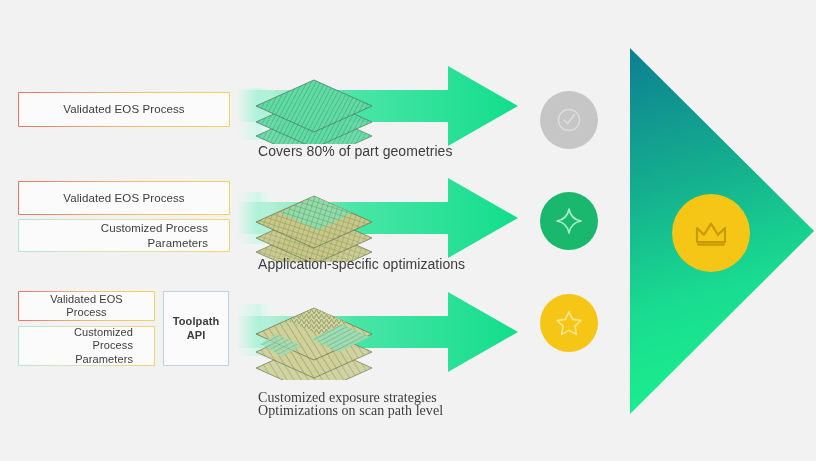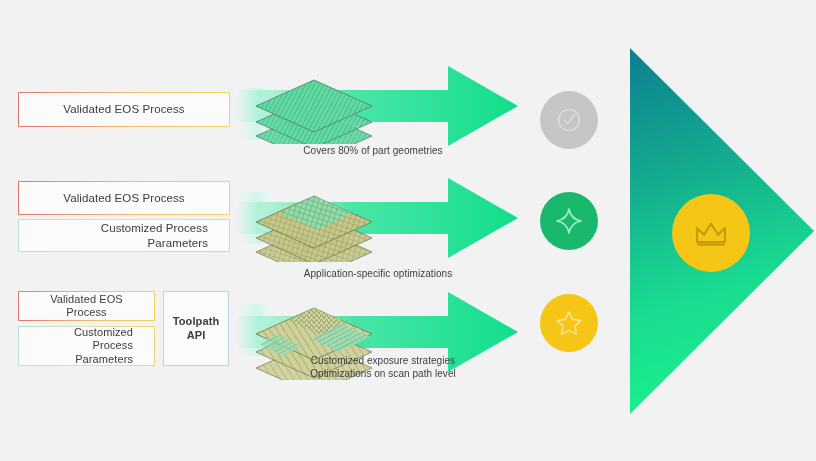--- a/index.html
+++ b/index.html
@@ -46,25 +46,24 @@
                      linear-gradient(180deg,#bcd3e4 0%,#bcd3e4 100%);
     background-origin:border-box;
     background-clip:padding-box,border-box;
     font-weight:bold;
   }
 
   
   .caption{
     position:absolute;
     color:#3d3d3d;
-    font-size:10px;
+    font-size:14px;
     line-height:12.6px;
     letter-spacing:.05px;
     white-space:pre-line;
-    text-align:center;
   }
 
   
   .layersvg{position:absolute;}
 
   
   .arrowsvg{position:absolute;}
 
   
   .badge{
@@ -191,21 +190,21 @@
 
   <svg class="layersvg" style="left:256px;top:182px;" width="122" height="80">
     <g stroke="#6d7a52" stroke-width="0.8">
       <polygon points="58,44 116,70 58,96 0,70" fill="url(#patCross)" opacity="0.9"></polygon>
       <polygon points="58,30 116,56 58,82 0,56" fill="url(#patCross)" opacity="0.92"></polygon>
       <polygon points="58,14 116,40 58,66 0,40" fill="url(#patCross)"></polygon>
       <polygon points="58,14 96,31 62,48 24,31" fill="url(#patCrossG)" opacity="0.85" stroke="none"></polygon>
     </g>
   </svg>
 
-  <div class="caption" style="left:258px;top:258px;width:240px;margin-top:10px;">Application-specific optimizations</div>
+  <div class="caption" style="left:258px;top:258px;width:240px;">Application-specific optimizations</div>
 
   <div class="badge green" style="left:540px;top:192px;">
     <svg width="32" height="32" viewBox="0 0 24 24">
       <path d="M12 3 C12.9 8.1 15.9 11.1 21 12 C15.9 12.9 12.9 15.9 12 21 C11.1 15.9 8.1 12.9 3 12 C8.1 11.1 11.1 8.1 12 3 Z" fill="none" stroke="#a9f0cd" stroke-width="1.2" stroke-linejoin="round"></path>
     </svg>
   </div>
 
   <div class="capbox grad-rs" style="left:18px;top:291px;width:137px;height:30px;font-size:11px;">
     <span>Validated EOS Process</span>
   </div>
@@ -230,21 +229,21 @@
     <g stroke="#6d7a52" stroke-width="0.8">
       <polygon points="60,48 118,74 60,100 2,74" fill="url(#patMixA)" opacity="0.9"></polygon>
       <polygon points="60,32 118,58 60,84 2,58" fill="url(#patMixA)" opacity="0.92"></polygon>
       <polygon points="60,14 118,40 60,66 2,40" fill="url(#patMixA)"></polygon>
       <polygon points="60,14 92,28 66,41 34,27" fill="url(#patMixC)" opacity="0.95" stroke="none"></polygon>
       <polygon points="88,30 116,43 84,58 58,45" fill="url(#patMixB)" opacity="0.9" stroke="none"></polygon>
       <polygon points="22,40 48,52 28,62 6,50" fill="url(#patMixB)" opacity="0.75" stroke="none"></polygon>
     </g>
   </svg>
 
-  <div class="caption" style="left:258px;top:355px;width:250px;">Customized exposure strategies
+  <div class="caption" style="left:258px;top:392px;width:250px;font-family:Liberation Serif, serif;">Customized exposure strategies
 Optimizations on scan path level</div>
 
   <div class="badge amber" style="left:540px;top:294px;">
     <svg width="32" height="32" viewBox="0 0 24 24">
       <path d="M12 3.6 L14.7 9.3 L20.9 10.1 L16.4 14.4 L17.6 20.5 L12 17.5 L6.4 20.5 L7.6 14.4 L3.1 10.1 L9.3 9.3 Z" fill="none" stroke="#fde592" stroke-width="1.2" stroke-linejoin="round"></path>
     </svg>
   </div>
 
   <div id="triwrap">
     <svg width="188" height="370">

